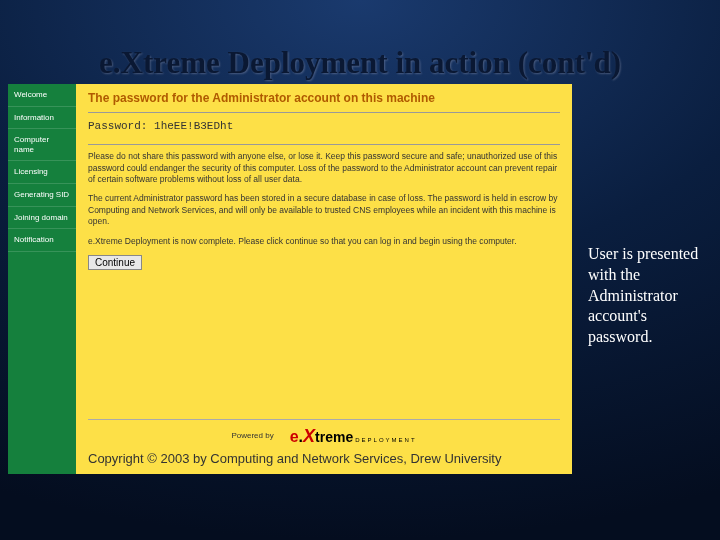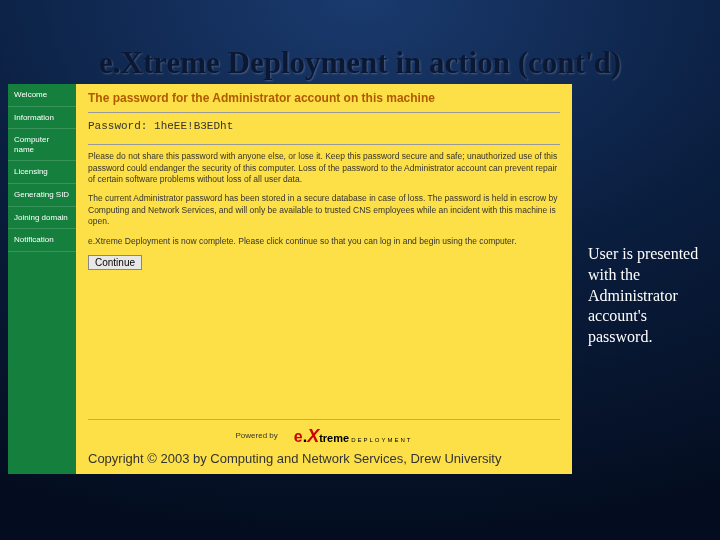--- a/index.html
+++ b/index.html
@@ -87,21 +87,21 @@
   }
   .powered { display: inline-flex; align-items: center; gap: 16px; justify-content: center; }
   .logo {
     display: inline-flex;
     align-items: baseline;
     font-family: Arial, sans-serif;
   }
   .logo .e { color:#c00; font-weight:bold; font-size:16px; }
   .logo .dot { color:#000; font-weight:bold; font-size:16px; }
   .logo .x { color:#c00; font-weight:bold; font-size:18px; font-style:italic; }
-  .logo .rest { color:#000; font-weight:bold; font-size:11px; }
+  .logo .rest { color:#000; font-weight:bold; font-size:14px; }
   .logo .sub { color:#000; font-size:6px; letter-spacing:2px; margin-left:2px; }
   .copyright { font-size: 13px; color: #333; text-align:left; padding: 2px 0 4px; }
   .caption {
     position: absolute;
     left: 588px;
     top: 244px;
     width: 120px;
     color: #fff;
     font-size: 16px;
     line-height: 1.3;

